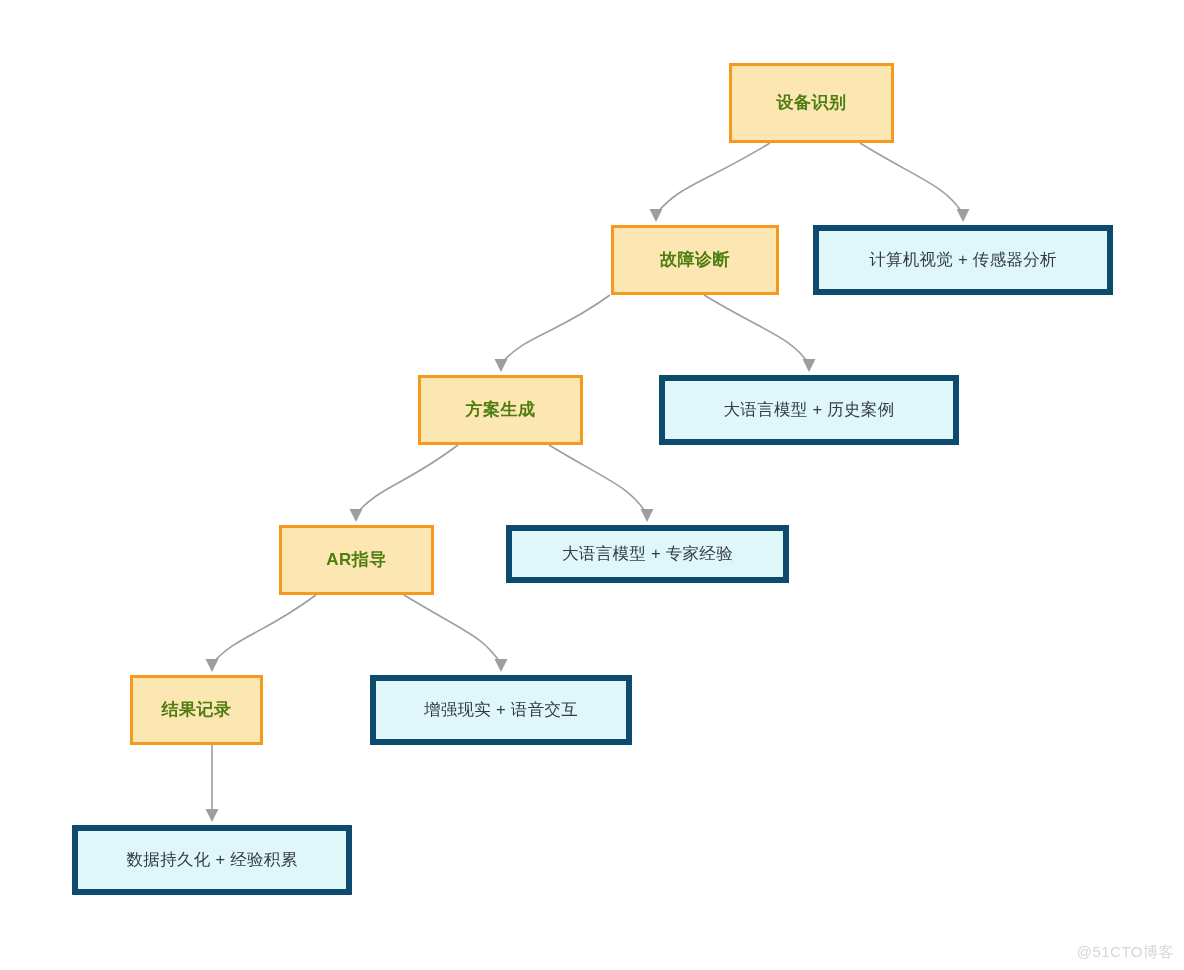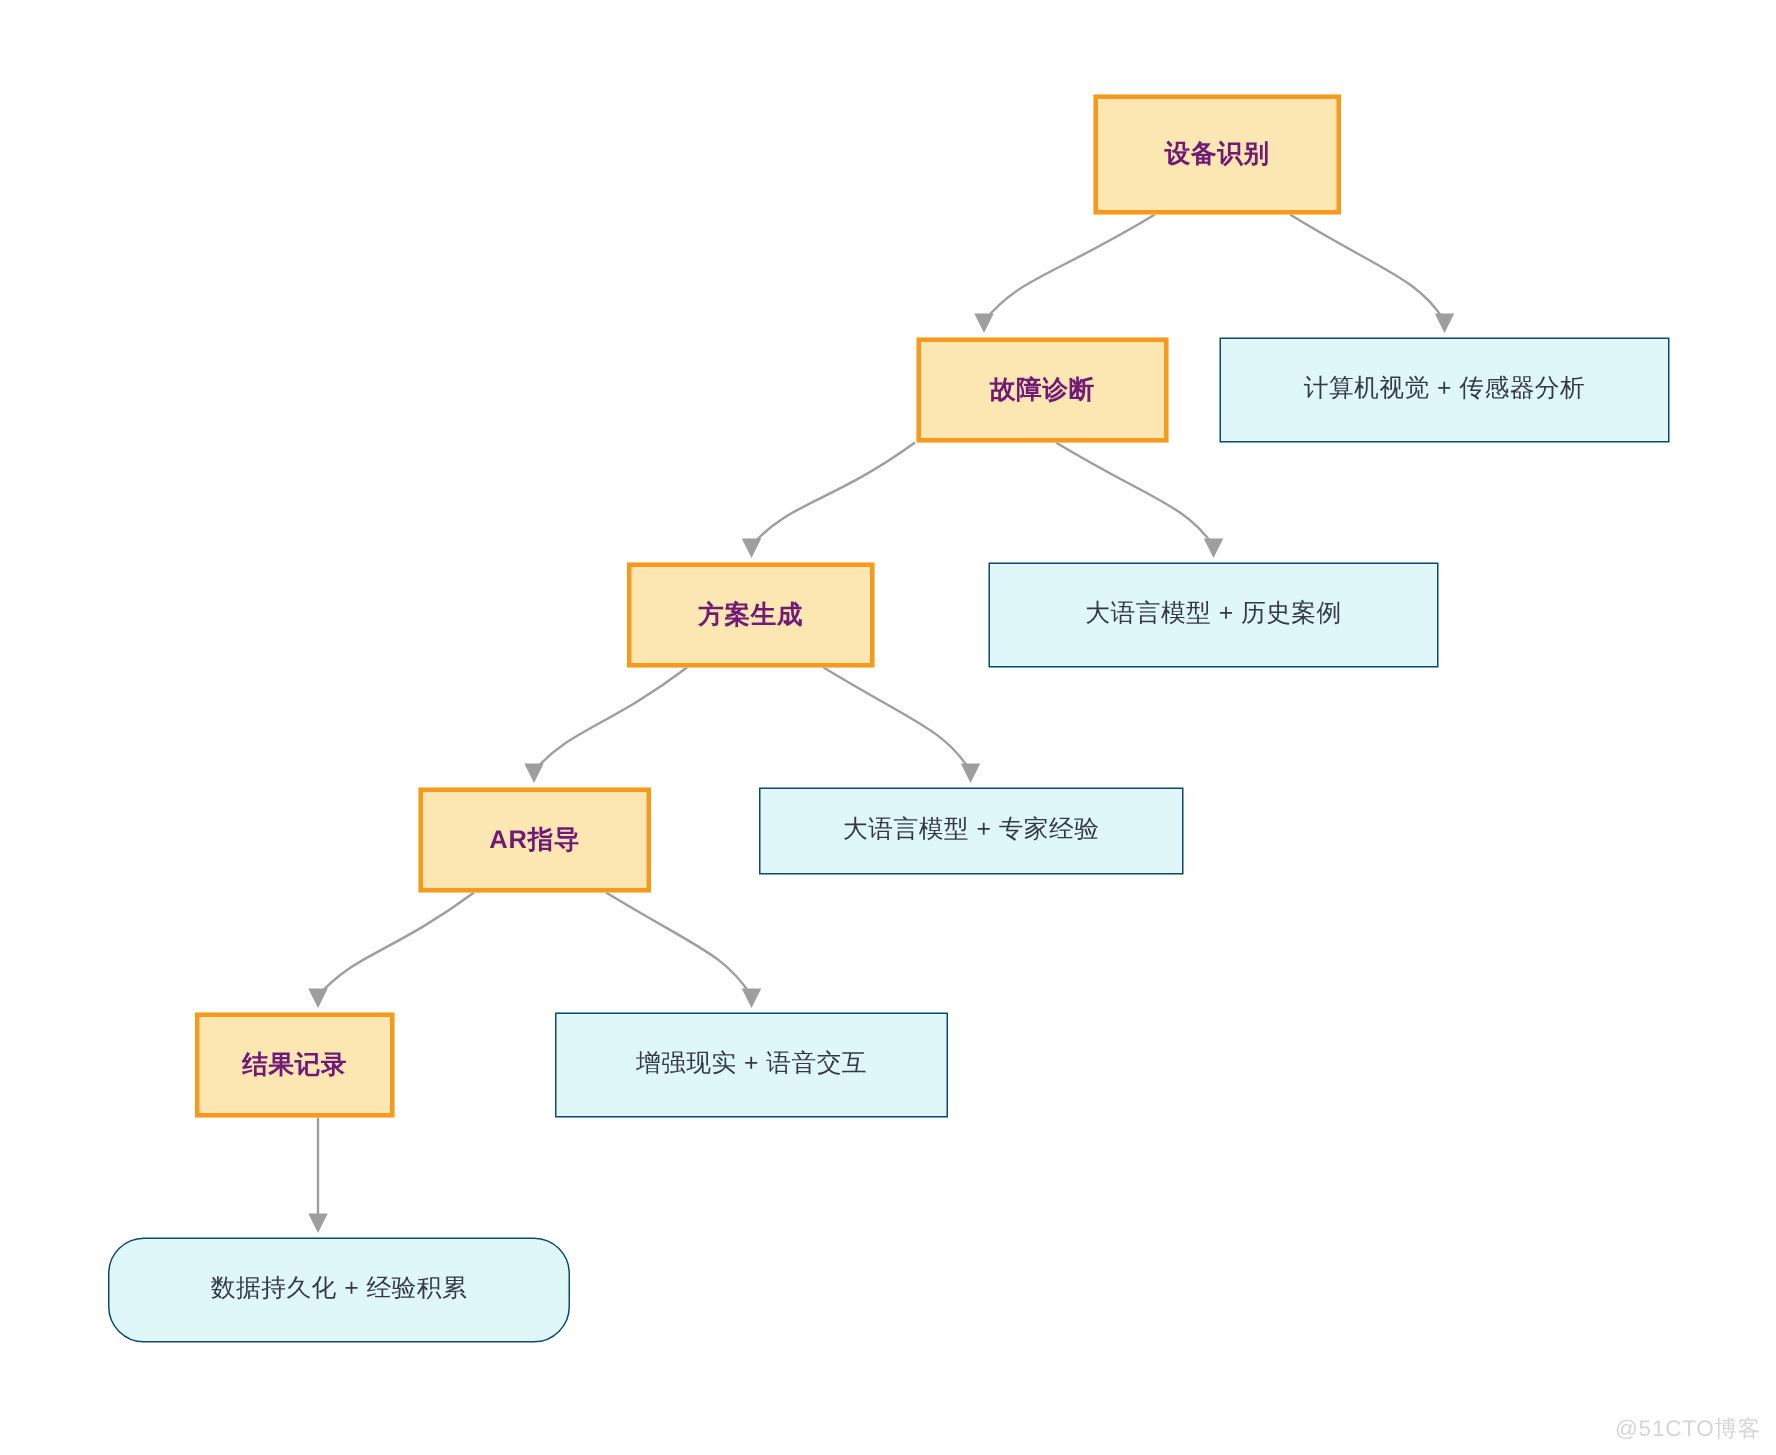--- a/index.html
+++ b/index.html
@@ -30,28 +30,28 @@
     box-sizing: border-box;
     display: flex;
     align-items: center;
     justify-content: center;
     text-align: center;
     line-height: 1.3;
   }
   .node-process {
     background: #FCE7B2;
     border: 3px solid #F59A1E;
-    color: #701a75;
+    color: #4d7c0f;
     font-weight: bold;
     font-size: 17px;
     letter-spacing: 0.5px;
   }
   .node-tech {
     background: #E0F7FA;
-    border: 1px solid #0c4a6e;
+    border: 6px solid #0c4a6e;
     color: #333a44;
     font-weight: normal;
     font-size: 16.5px;
     letter-spacing: 0.3px;
   }
   .watermark {
     position: absolute;
     right: 10px;
     bottom: 8px;
     font-size: 15px;
@@ -111,19 +111,19 @@
       </div>
       <div class="node node-process" style="left: 279px; top: 525px; width: 155px; height: 70px;">
         <span>AR指导</span>
       </div>
       <div class="node node-tech" style="left: 370px; top: 675px; width: 262px; height: 70px;">
         <span>增强现实 + 语音交互</span>
       </div>
       <div class="node node-process" style="left: 130px; top: 675px; width: 133px; height: 70px;">
         <span>结果记录</span>
       </div>
-      <div class="node node-tech" style="left: 72px; top: 825px; width: 308px; height: 70px; border-radius: 24px;">
+      <div class="node node-tech" style="left: 72px; top: 825px; width: 280px; height: 70px;">
         <span>数据持久化 + 经验积累</span>
       </div>
     </div>
 
   <div class="watermark">@51CTO博客</div>
 </div>
 
 </body></html>

